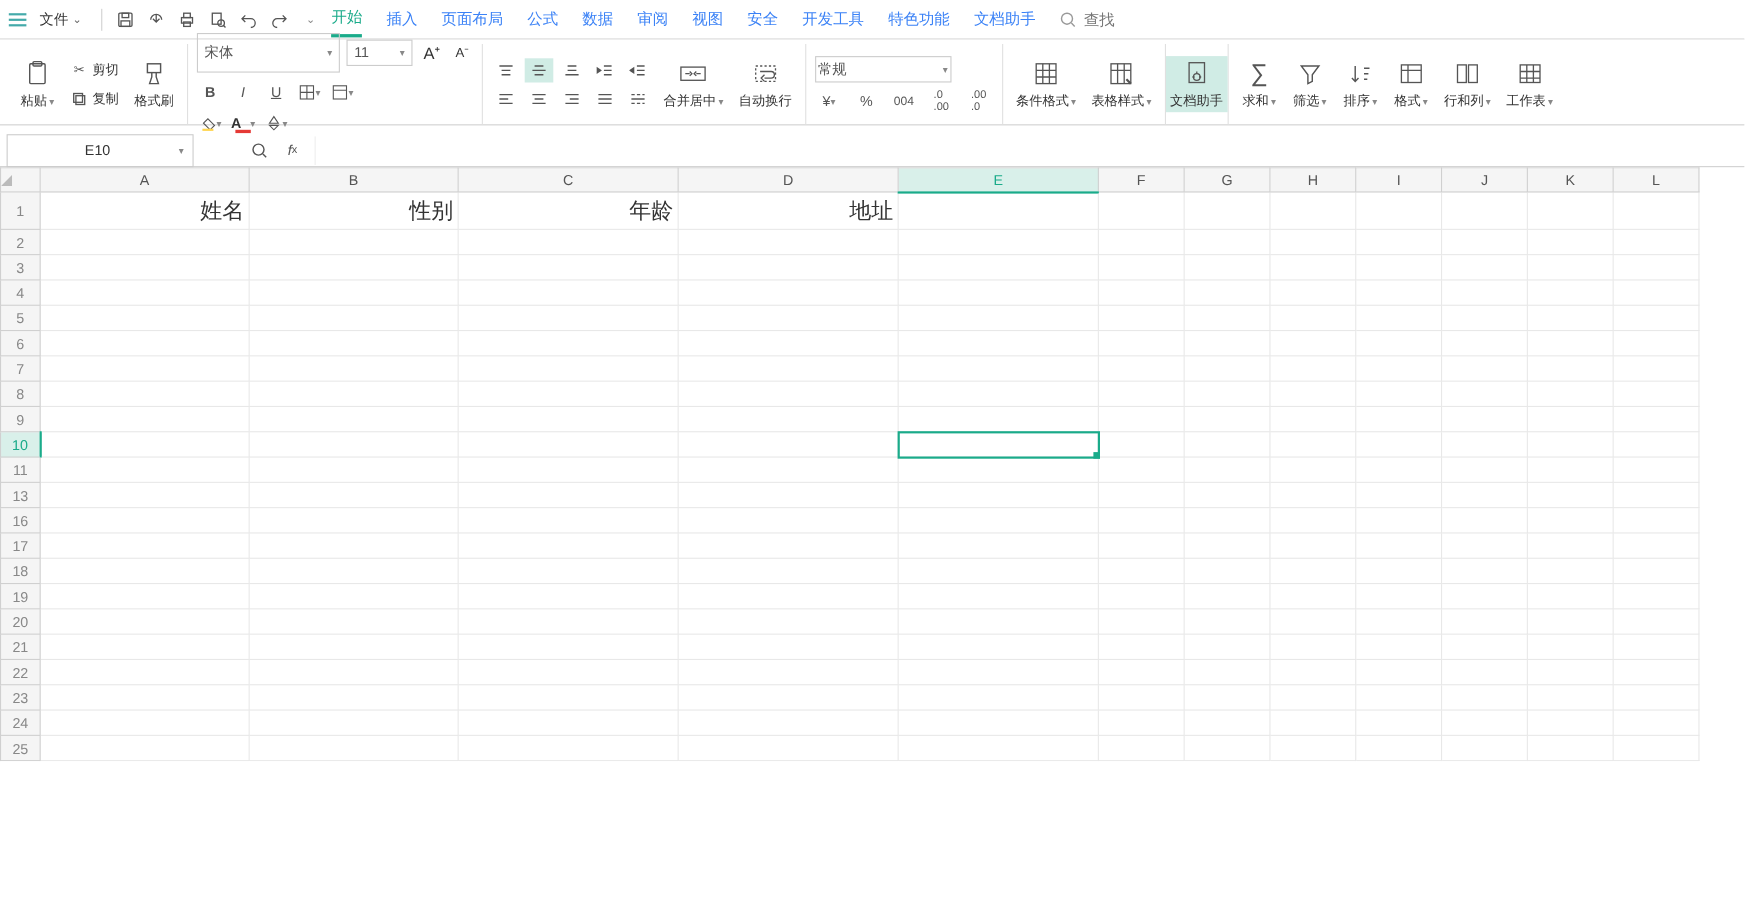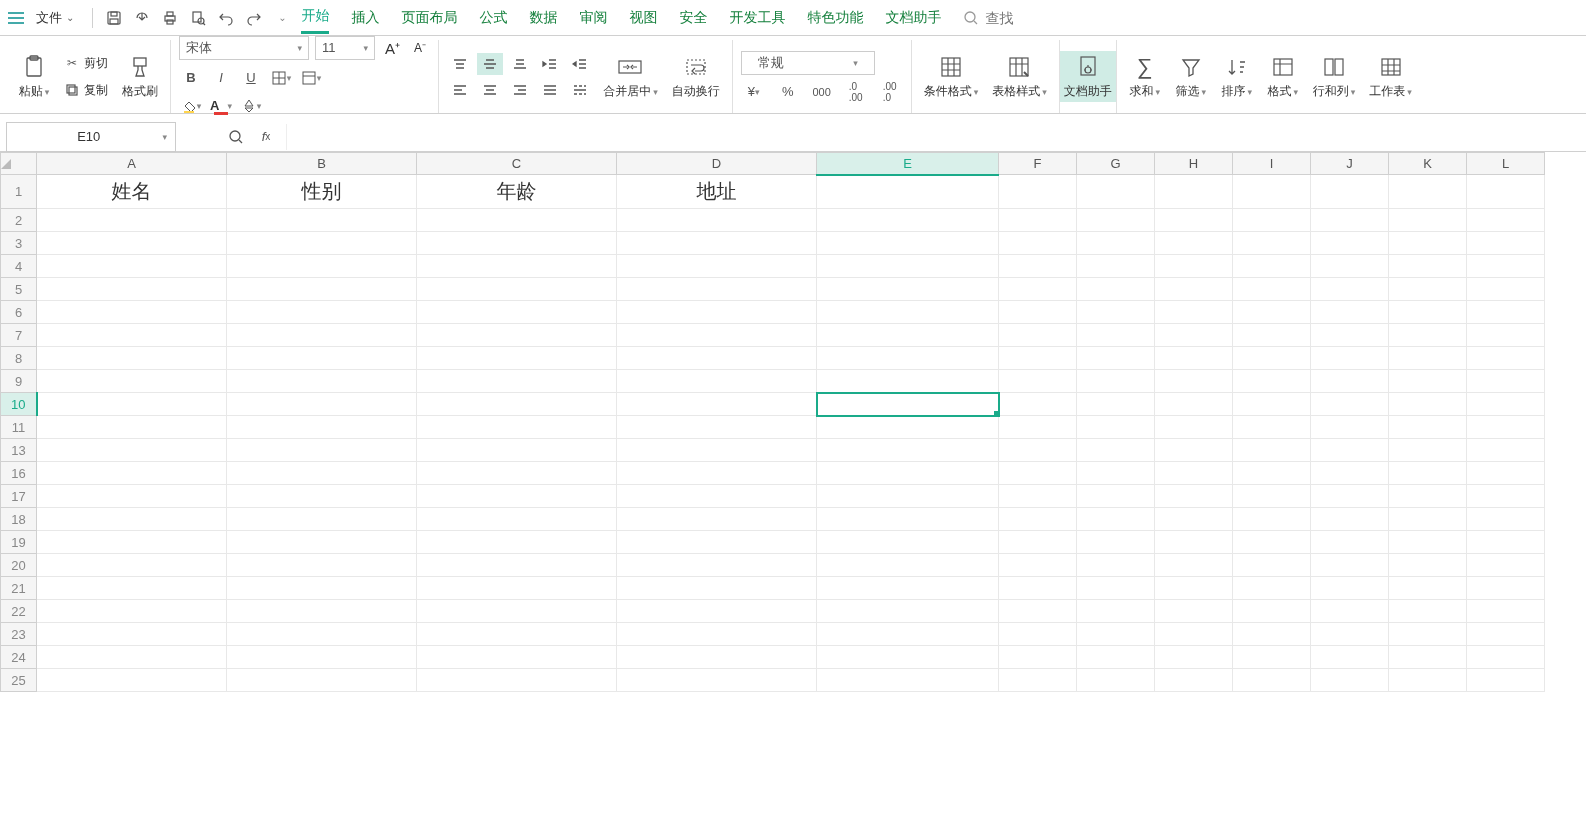--- a/index.html
+++ b/index.html
@@ -9,40 +9,40 @@
 .menubar { display: flex; align-items: center; height: 36px; border-bottom: 1px solid #d0d0d0; padding: 0 8px; gap: 2px; background: #fff; }
 .menu-left { display: flex; align-items: center; gap: 6px; }
 .hamburger { width: 16px; height: 12px; display: flex; flex-direction: column; justify-content: space-between; }
 .hamburger span { height: 2px; background: #4aa; }
 .file-menu { display: flex; align-items: center; gap: 4px; padding: 0 6px; cursor: pointer; }
 .file-menu .chev { font-size: 10px; color: #666; }
 .vdiv { width: 1px; height: 20px; background: #d0d0d0; margin: 0 6px; }
 .qat { display: flex; align-items: center; gap: 10px; }
 .qat-icon { width: 18px; height: 18px; color: #555; cursor: pointer; display: flex; align-items: center; justify-content: center; }
 .tabs { display: flex; align-items: center; gap: 22px; margin-left: 8px; }
-.tab { padding: 6px 0; cursor: pointer; color: #15803d; font-size: 14px; }
+.tab { padding: 6px 0; cursor: pointer; color: #3b82f6; font-size: 14px; }
 .tab.active { color: #1aab8a; border-bottom: 3px solid #1aab8a; font-weight: 500; }
 .search-box { display: flex; align-items: center; gap: 6px; margin-left: 20px; color: #999; cursor: text; }
 .search-box input { border: none; outline: none; font-size: 14px; color: #999; width: 60px; }
 
 
 .ribbon { display: flex; align-items: stretch; height: 78px; border-bottom: 1px solid #d0d0d0; background: #fff; padding: 4px 6px 0 6px; gap: 0; }
 .rgroup { display: flex; align-items: center; padding: 0 8px; border-right: 1px solid #e0e0e0; gap: 6px; }
 .rgroup:last-child { border-right: none; }
 .big-btn { display: flex; flex-direction: column; align-items: center; justify-content: center; gap: 2px; padding: 2px 4px; cursor: pointer; min-width: 40px; }
 .big-btn .ico { width: 28px; height: 28px; display: flex; align-items: center; justify-content: center; color: #555; }
 .big-btn .lbl { font-size: 12px; color: #333; display: flex; align-items: center; gap: 2px; }
 .big-btn.highlighted { background: #d0ece5; }
 .small-row { display: flex; flex-direction: column; gap: 6px; }
 .srow { display: flex; align-items: center; gap: 6px; }
 .sbtn { display: flex; align-items: center; gap: 4px; padding: 2px 4px; cursor: pointer; font-size: 12px; color: #333; }
 .sbtn .ico { width: 16px; height: 16px; display: flex; align-items: center; justify-content: center; color: #555; }
-.font-select { width: 130px; height: 24px; border: 1px solid #ccc; padding: 0 6px; font-size: 13px; color: #555; display: flex; align-items: center; justify-content: space-between; cursor: pointer; }
+.font-select { width: 130px; height: 36px; border: 1px solid #ccc; padding: 0 6px; font-size: 13px; color: #555; display: flex; align-items: center; justify-content: space-between; cursor: pointer; }
 .size-select { width: 60px; height: 24px; border: 1px solid #ccc; padding: 0 6px; font-size: 13px; color: #555; display: flex; align-items: center; justify-content: space-between; cursor: pointer; }
-.numfmt-select { width: 134px; height: 24px; border: 1px solid #ccc; padding: 0 16px; font-size: 13px; color: #555; display: flex; align-items: center; justify-content: space-between; cursor: pointer; }
+.numfmt-select { width: 124px; height: 24px; border: 1px solid #ccc; padding: 0 2px; font-size: 13px; color: #555; display: flex; align-items: center; justify-content: space-between; cursor: pointer; }
 .chev-sm { font-size: 9px; color: #888; }
 .icongrid { display: grid; grid-template-columns: repeat(5, 24px); grid-auto-rows: 24px; gap: 4px 6px; }
 .icongrid .cell { display: flex; align-items: center; justify-content: center; cursor: pointer; color: #555; }
 .align-grid { display: grid; grid-template-columns: repeat(5, 26px); grid-auto-rows: 22px; gap: 4px 4px; }
 .align-grid .cell { display: flex; align-items: center; justify-content: center; cursor: pointer; color: #555; }
 .align-grid .cell.active { background: #d0ece5; }
 .numfmt-icons { display: flex; gap: 8px; margin-top: 6px; }
 .numfmt-icons .ni { width: 26px; height: 22px; display: flex; align-items: center; justify-content: center; cursor: pointer; color: #555; font-size: 13px; }
 
 
@@ -57,21 +57,21 @@
 .grid-wrap { position: relative; overflow: hidden; }
 .grid { border-collapse: collapse; table-layout: fixed; }
 .corner { width: 36px; height: 22px; background: #f5f5f5; border: 1px solid #d0d0d0; }
 .colhdr { height: 22px; background: #f5f5f5; border: 1px solid #d0d0d0; text-align: center; font-size: 13px; color: #555; font-weight: normal; }
 .colhdr.sel { background: #d9f0ea; color: #1aab8a; border-bottom: 2px solid #1aab8a; }
 .rowhdr { width: 36px; background: #f5f5f5; border: 1px solid #d0d0d0; text-align: center; font-size: 13px; color: #888; font-weight: normal; }
 .rowhdr.sel { background: #d9f0ea; color: #1aab8a; border-right: 2px solid #1aab8a; }
 .cell-td { border: 1px solid #e8e8e8; height: 23px; padding: 0 4px; font-size: 14px; position: relative; }
 .cell-td.selected { outline: 2px solid #1aab8a; outline-offset: -1px; }
 .cell-td.selected::after { content: ""; position: absolute; right: -2px; bottom: -2px; width: 6px; height: 6px; background: #1aab8a; }
-.row1 .cell-td { height: 34px; font-family: Liberation Mono, monospace; font-size: 20px; text-align: center; }
+.row1 .cell-td { height: 34px; font-family: Liberation Mono, monospace; font-size: 20px; text-align: right; }
 .colA,.colB{width:190px;}.colC,.colD{width:200px;}.colE{width:182px;}
 .colF,.colG,.colH,.colI,.colJ,.colK,.colL{width:78px;}
 
 svg { display: block; }
 </style>
 </head>
 <body>
 
 <div class="menubar">
   <div class="menu-left">
@@ -338,21 +338,21 @@
   <div class="rgroup">
     <div style="display:flex;flex-direction:column;">
       <div class="numfmt-select">
           <span>常规</span>
           <span class="chev-sm">▾</span>
         </div>
       <div class="numfmt-icons">
         <div class="ni">¥<span class="chev-sm">▾</span></div>
         <div class="ni">%</div>
         <div class="ni">
-            <span style="font-size:11px">000</span>
+            <span style="font-size:11px">004</span>
           </div>
         <div class="ni">
             <span style="font-size:10px">.0<br>.00</span>
           </div>
         <div class="ni">
             <span style="font-size:10px">.00<br>.0</span>
           </div>
       </div>
     </div>
   </div>

